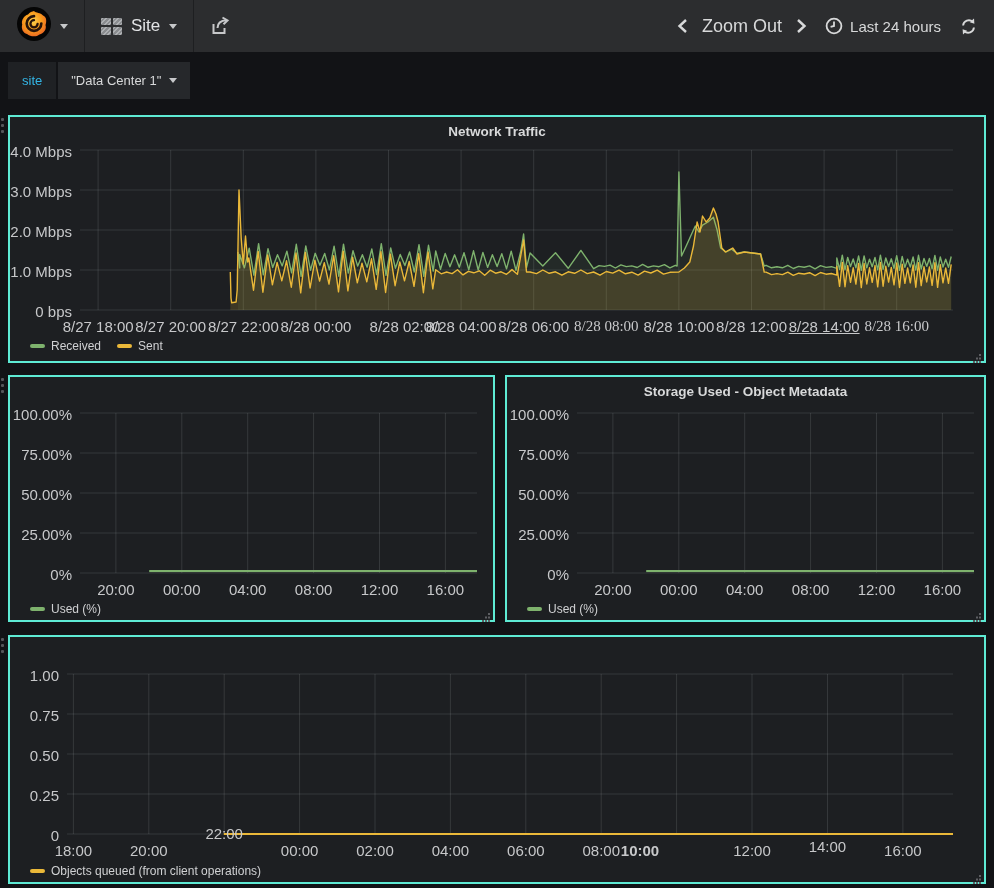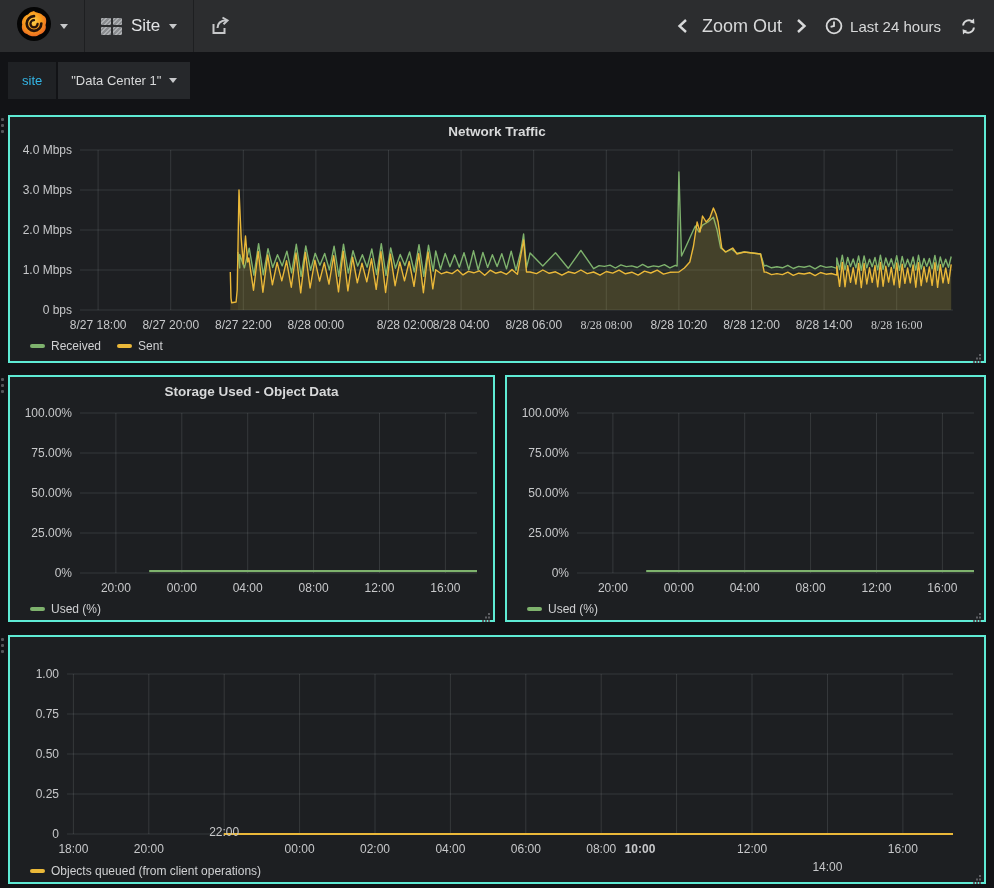--- a/index.html
+++ b/index.html
@@ -28,21 +28,21 @@
   
   .var-row { position:absolute; left:8px; top:62px; display:flex; }
   .var-label { background:#1f2124; color:#33b5e5; font-size:13px; padding:0 14px; height:37px; display:flex; align-items:center; }
   .var-value { background:#26282b; color:#d8d9da; font-size:13px; padding:0 13px; height:37px; margin-left:2px; display:flex; align-items:center; gap:8px; cursor:pointer; }
   
   .panel { position:absolute; background:#1d1f22; border:2px solid #5eead4; }
   .panel-title { position:absolute; left:0; right:0; top:7px; text-align:center; font-size:13.5px; font-weight:bold; color:#d8d9da; cursor:pointer; }
   .plot { position:absolute; }
   .plot svg { overflow:visible; display:block; }
   .grid-line { stroke:rgba(208,210,214,0.14); stroke-width:1; }
-  .ytick, .xtick { position:absolute; font-size:12px; color:#c7c8ca; }
+  .ytick, .xtick { position:absolute; font-size:15px; color:#c7c8ca; }
   .ytick { text-align:right; }
   .xtick { text-align:center; }
   .legend { position:absolute; display:flex; gap:16px; align-items:center; font-size:12px; color:#d0d1d3; }
   .lg-item { display:flex; align-items:center; gap:6px; cursor:pointer; }
   .lg-swatch { width:15px; height:4px; border-radius:2px; display:inline-block; }
   
   .row-handle { position:absolute; left:1px; width:5px; height:15px; display:flex; flex-direction:column; gap:3px; cursor:grab; }
   .row-handle i { width:3px; height:3px; background:#55565a; border-radius:1px; }
   .resize-grip { position:absolute; right:2px; bottom:2px; width:10px; height:10px; cursor:nwse-resize; }
 </style>
@@ -202,28 +202,27 @@
     <div class="ytick" style="left: 0px; width: 62px; top: 66px;">3.0 Mbps</div>
     <div class="ytick" style="left: 0px; width: 62px; top: 26px;">4.0 Mbps</div>
     <div class="xtick" style="width: 90px; left: 43.1497px; top: 201px;">8/27 18:00</div>
     <div class="xtick" style="width: 90px; left: 115.748px; top: 201px;">8/27 20:00</div>
     <div class="xtick" style="width: 90px; left: 188.347px; top: 201px;">8/27 22:00</div>
     <div class="xtick" style="width: 90px; left: 260.946px; top: 201px;">8/28 00:00</div>
     <div class="xtick" style="width: 90px; left: 350px; top: 201px;">8/28 02:00</div>
     <div class="xtick" style="width: 90px; left: 406.143px; top: 201px;">8/28 04:00</div>
     <div class="xtick" style="width: 90px; left: 478.742px; top: 201px;">8/28 06:00</div>
     <div class="xtick" style="width: 90px; left: 551.341px; top: 201px; font-family: Liberation Serif, serif;">8/28 08:00</div>
-    <div class="xtick" style="width: 90px; left: 623.94px; top: 201px;">8/28 10:20</div>
+    <div class="xtick" style="width: 90px; left: 623.94px; top: 201px;">8/28 10:00</div>
     <div class="xtick" style="width: 90px; left: 696.538px; top: 201px;">8/28 12:00</div>
-    <div class="xtick" style="width: 90px; left: 769.137px; top: 201px;">8/28 14:00</div>
+    <div class="xtick" style="width: 90px; left: 769.137px; top: 201px; text-decoration: underline;">8/28 14:00</div>
     <div class="xtick" style="width: 90px; left: 841.736px; top: 201px; font-family: Liberation Serif, serif;">8/28 16:00</div>
   </div>
 
 <div class="panel" style="left:8px;top:375px;width:487px;height:247px">
-  <div class="panel-title">Storage Used - Object Data</div>
   <div class="plot" style="left:70px;top:36px;width:397px;height:160px">
       <svg width="397" height="160">
         <line class="grid-line" x1="0" x2="397" y1="160.0" y2="160.0"></line>
         <line class="grid-line" x1="0" x2="397" y1="120.0" y2="120.0"></line>
         <line class="grid-line" x1="0" x2="397" y1="80.0" y2="80.0"></line>
         <line class="grid-line" x1="0" x2="397" y1="40.0" y2="40.0"></line>
         <line class="grid-line" x1="0" x2="397" y1="0.0" y2="0.0"></line>
         <line class="grid-line" y1="0" y2="160" x1="35.9" x2="35.9"></line>
         <line class="grid-line" y1="0" y2="160" x1="101.8" x2="101.8"></line>
         <line class="grid-line" y1="0" y2="160" x1="167.7" x2="167.7"></line>
@@ -259,20 +258,21 @@
     <div class="ytick" style="left: 0px; width: 62px; top: 29px;">100.00%</div>
     <div class="xtick" style="width: 90px; left: 60.9112px; top: 204px;">20:00</div>
     <div class="xtick" style="width: 90px; left: 126.803px; top: 204px;">00:00</div>
     <div class="xtick" style="width: 90px; left: 192.695px; top: 204px;">04:00</div>
     <div class="xtick" style="width: 90px; left: 258.588px; top: 204px;">08:00</div>
     <div class="xtick" style="width: 90px; left: 324.48px; top: 204px;">12:00</div>
     <div class="xtick" style="width: 90px; left: 390.372px; top: 204px;">16:00</div>
   </div>
 
 <div class="panel" style="left:505px;top:375px;width:481px;height:247px">
+  <div class="panel-title">Storage Used - Object Metadata</div>
   <div class="plot" style="left:70px;top:36px;width:397px;height:160px">
       <svg width="397" height="160">
         <line class="grid-line" x1="0" x2="397" y1="160.0" y2="160.0"></line>
         <line class="grid-line" x1="0" x2="397" y1="120.0" y2="120.0"></line>
         <line class="grid-line" x1="0" x2="397" y1="80.0" y2="80.0"></line>
         <line class="grid-line" x1="0" x2="397" y1="40.0" y2="40.0"></line>
         <line class="grid-line" x1="0" x2="397" y1="0.0" y2="0.0"></line>
         <line class="grid-line" y1="0" y2="160" x1="35.9" x2="35.9"></line>
         <line class="grid-line" y1="0" y2="160" x1="101.8" x2="101.8"></line>
         <line class="grid-line" y1="0" y2="160" x1="167.7" x2="167.7"></line>
@@ -363,15 +363,15 @@
     <div class="xtick" style="width: 90px; left: 18.4094px; top: 205px;">18:00</div>
     <div class="xtick" style="width: 90px; left: 93.8136px; top: 205px;">20:00</div>
     <div class="xtick" style="width: 90px; left: 169.218px; top: 188px;">22:00</div>
     <div class="xtick" style="width: 90px; left: 244.622px; top: 205px;">00:00</div>
     <div class="xtick" style="width: 90px; left: 320.026px; top: 205px;">02:00</div>
     <div class="xtick" style="width: 90px; left: 395.431px; top: 205px;">04:00</div>
     <div class="xtick" style="width: 90px; left: 470.835px; top: 205px;">06:00</div>
     <div class="xtick" style="width: 90px; left: 546.239px; top: 205px;">08:00</div>
     <div class="xtick" style="width: 90px; left: 585px; top: 205px; font-weight: bold;">10:00</div>
     <div class="xtick" style="width: 90px; left: 697.048px; top: 205px;">12:00</div>
-    <div class="xtick" style="width: 90px; left: 772.452px; top: 223px;">14:00</div>
+    <div class="xtick" style="width: 90px; left: 772.452px; top: 201px;">14:00</div>
     <div class="xtick" style="width: 90px; left: 847.856px; top: 205px;">16:00</div>
   </div>
 
 </body></html>

